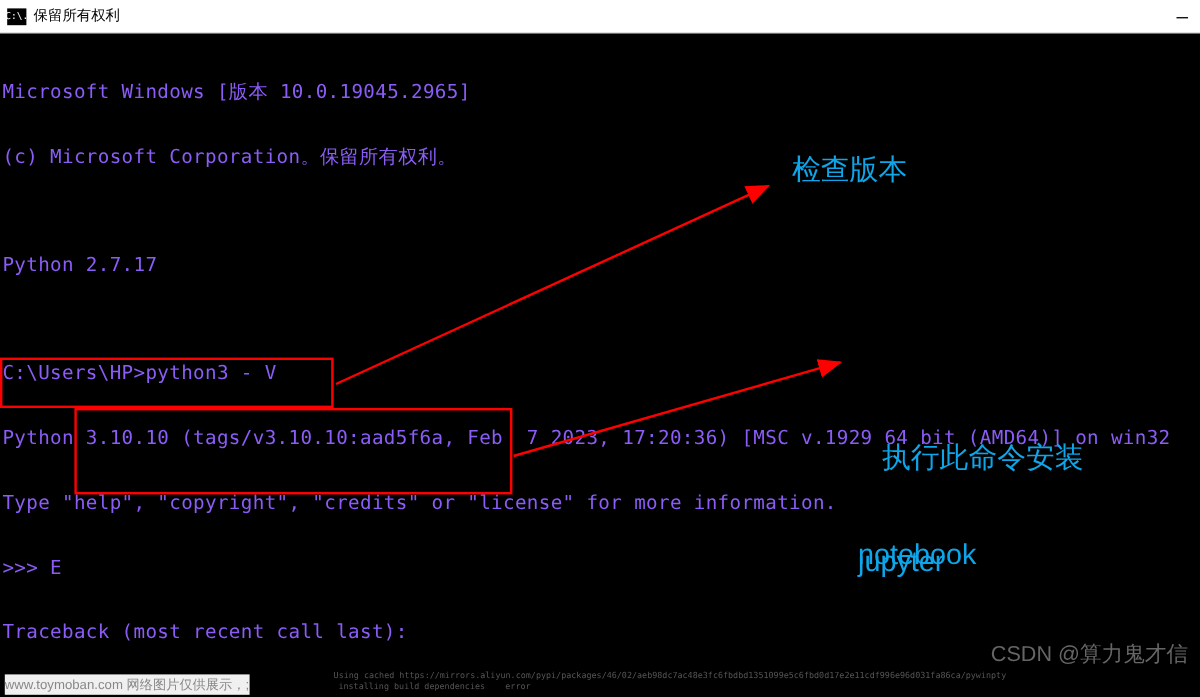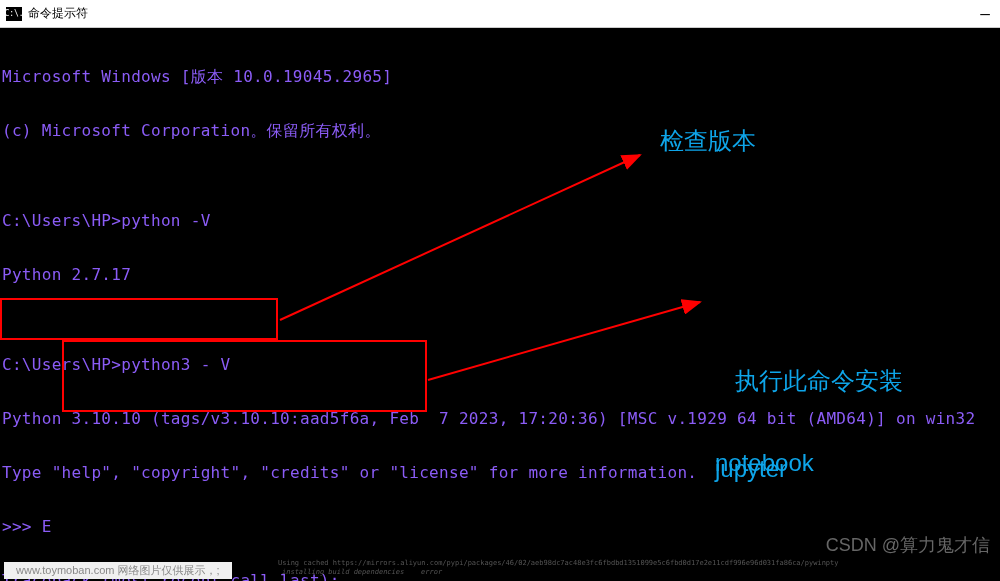--- a/index.html
+++ b/index.html
@@ -87,21 +87,21 @@
       pointer-events: none;
     }
     .watermark-left {
       position: absolute;
       bottom: 2px;
       left: 4px;
       color: #888;
       font-size: 11px;
       font-family: "Microsoft YaHei", sans-serif;
       background: #f0f0f0;
-      padding: 1px 12px;
+      padding: 1px 0;
     }
     .watermark-right {
       position: absolute;
       bottom: 24px;
       right: 10px;
       color: #666;
       font-size: 18px;
       font-family: "Microsoft YaHei", sans-serif;
     }
     .tiny-text {
@@ -111,30 +111,29 @@
       font-family: Consolas, monospace;
       white-space: pre;
     }
   </style>
 </head>
 <body>
 
 <div class="titlebar">
   <div class="titlebar-left">
     <div class="titlebar-icon">C:\.</div>
-    <div class="titlebar-title">命令提示符</div>
+    <div class="titlebar-title">保留所有权利</div>
   </div>
   <div class="titlebar-right">—</div>
 </div>
 
 <div class="terminal">
   <div class="terminal-line">Microsoft Windows [版本 10.0.19045.2965]</div>
   <div class="terminal-line">(c) Microsoft Corporation。保留所有权利。</div>
   <div class="terminal-line"></div>
-  <div class="terminal-line">C:\Users\HP&gt;python -V</div>
   <div class="terminal-line">Python 2.7.17</div>
   <div class="terminal-line"></div>
   <div class="terminal-line">C:\Users\HP&gt;python3 - V</div>
   <div class="terminal-line">Python 3.10.10 (tags/v3.10.10:aad5f6a, Feb  7 2023, 17:20:36) [MSC v.1929 64 bit (AMD64)] on win32</div>
   <div class="terminal-line">Type "help", "copyright", "credits" or "license" for more information.</div>
   <div class="terminal-line">&gt;&gt;&gt; E</div>
   <div class="terminal-line">Traceback (most recent call last):</div>
   
   
   
@@ -170,13 +169,13 @@
 </svg>
 
 <div class="annotation" style="left:660px; top:125px;">检查版本</div>
 <div class="annotation" style="left:715px; top:365px;margin-left:20px;">执行此命令安装</div>
 <div class="annotation" style="left:715px; top:407px;margin-top:48px;">jupyter</div>
 <div class="annotation" style="left:715px; top:449px;">notebook</div>
 
 <div class="watermark-left">www.toymoban.com  网络图片仅供展示，;</div>
 <div class="watermark-right">CSDN @算力鬼才信</div>
 <div class="tiny-text" style="left:278px; bottom:14px;">Using cached https://mirrors.aliyun.com/pypi/packages/46/02/aeb98dc7ac48e3fc6fbdbd1351099e5c6fbd0d17e2e11cdf996e96d031fa86ca/pywinpty</div>
-<div class="tiny-text" style="left:282px; bottom:5px;font-style:italic;">installing build dependencies    error</div>
+<div class="tiny-text" style="left:282px; bottom:5px;">installing build dependencies    error</div>
 
 </body></html>

